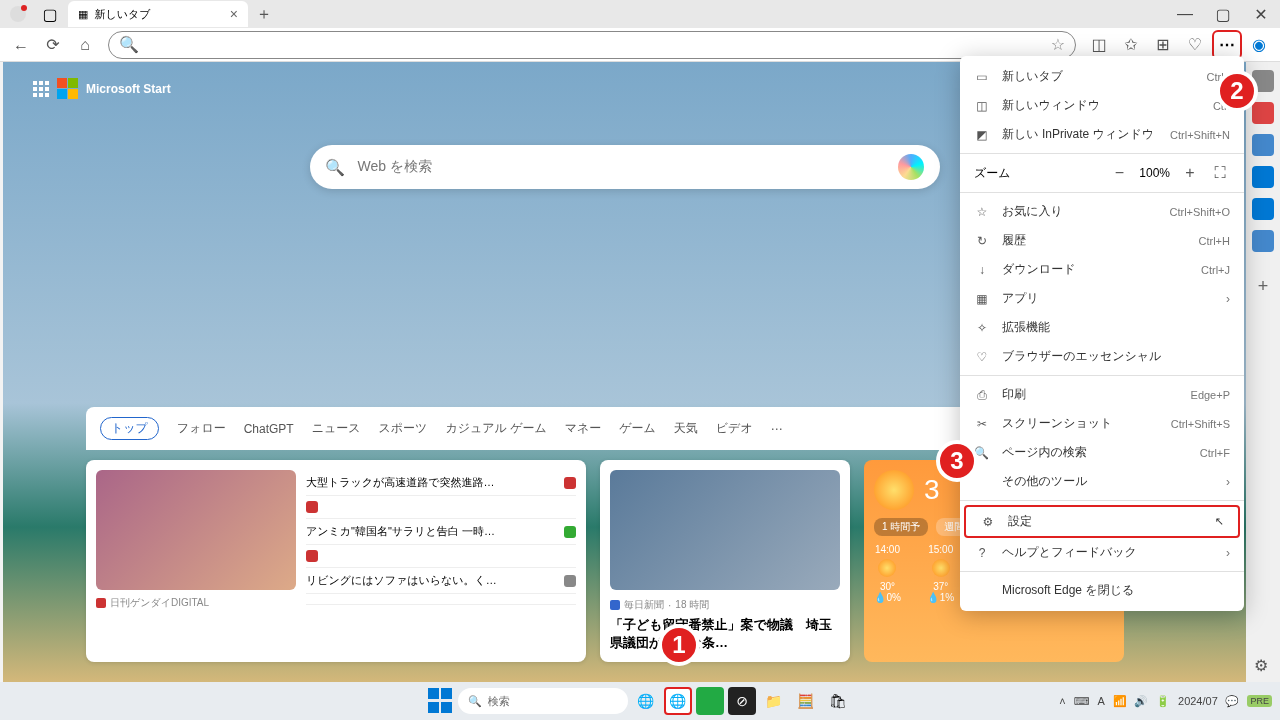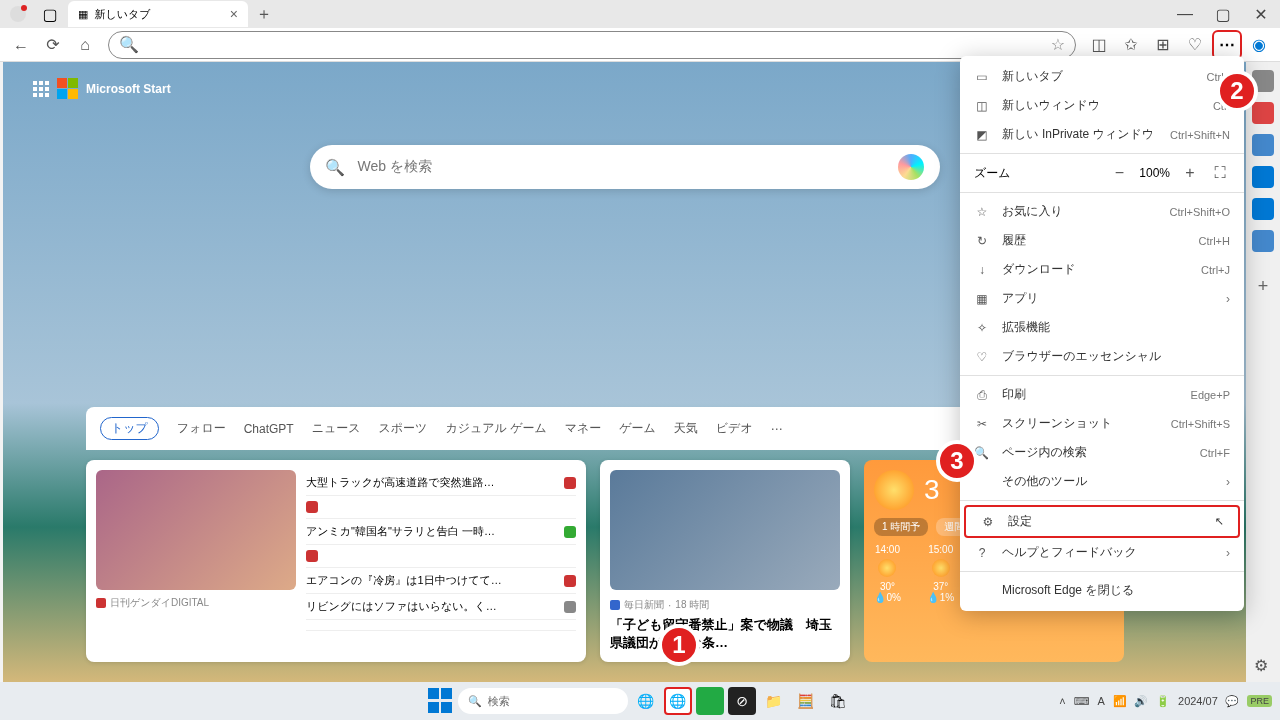--- a/index.html
+++ b/index.html
@@ -190,24 +190,20 @@
               <span class="hl-badge" style="background:#c33"></span>
             </div>
           <div class="hl">
               <span>アンミカ"韓国名"サラリと告白 一時…</span>
               <span class="hl-badge" style="background:#3a3"></span>
             </div>
           <div class="hl">
               <span class="hl-badge" style="background:#c33"></span>
             </div>
           <div class="hl">
-              <span>エアコンの『冷房』は1日中つけてて…</span>
-              <span class="hl-badge" style="background:#c33"></span>
-            </div>
-          <div class="hl">
               <span>リビングにはソファはいらない。く…</span>
               <span class="hl-badge" style="background:#888"></span>
             </div>
           <div class="hl"></div>
 
         </div>
       </div>
 
       <div class="card card2">
         <div class="thumb2"></div>

